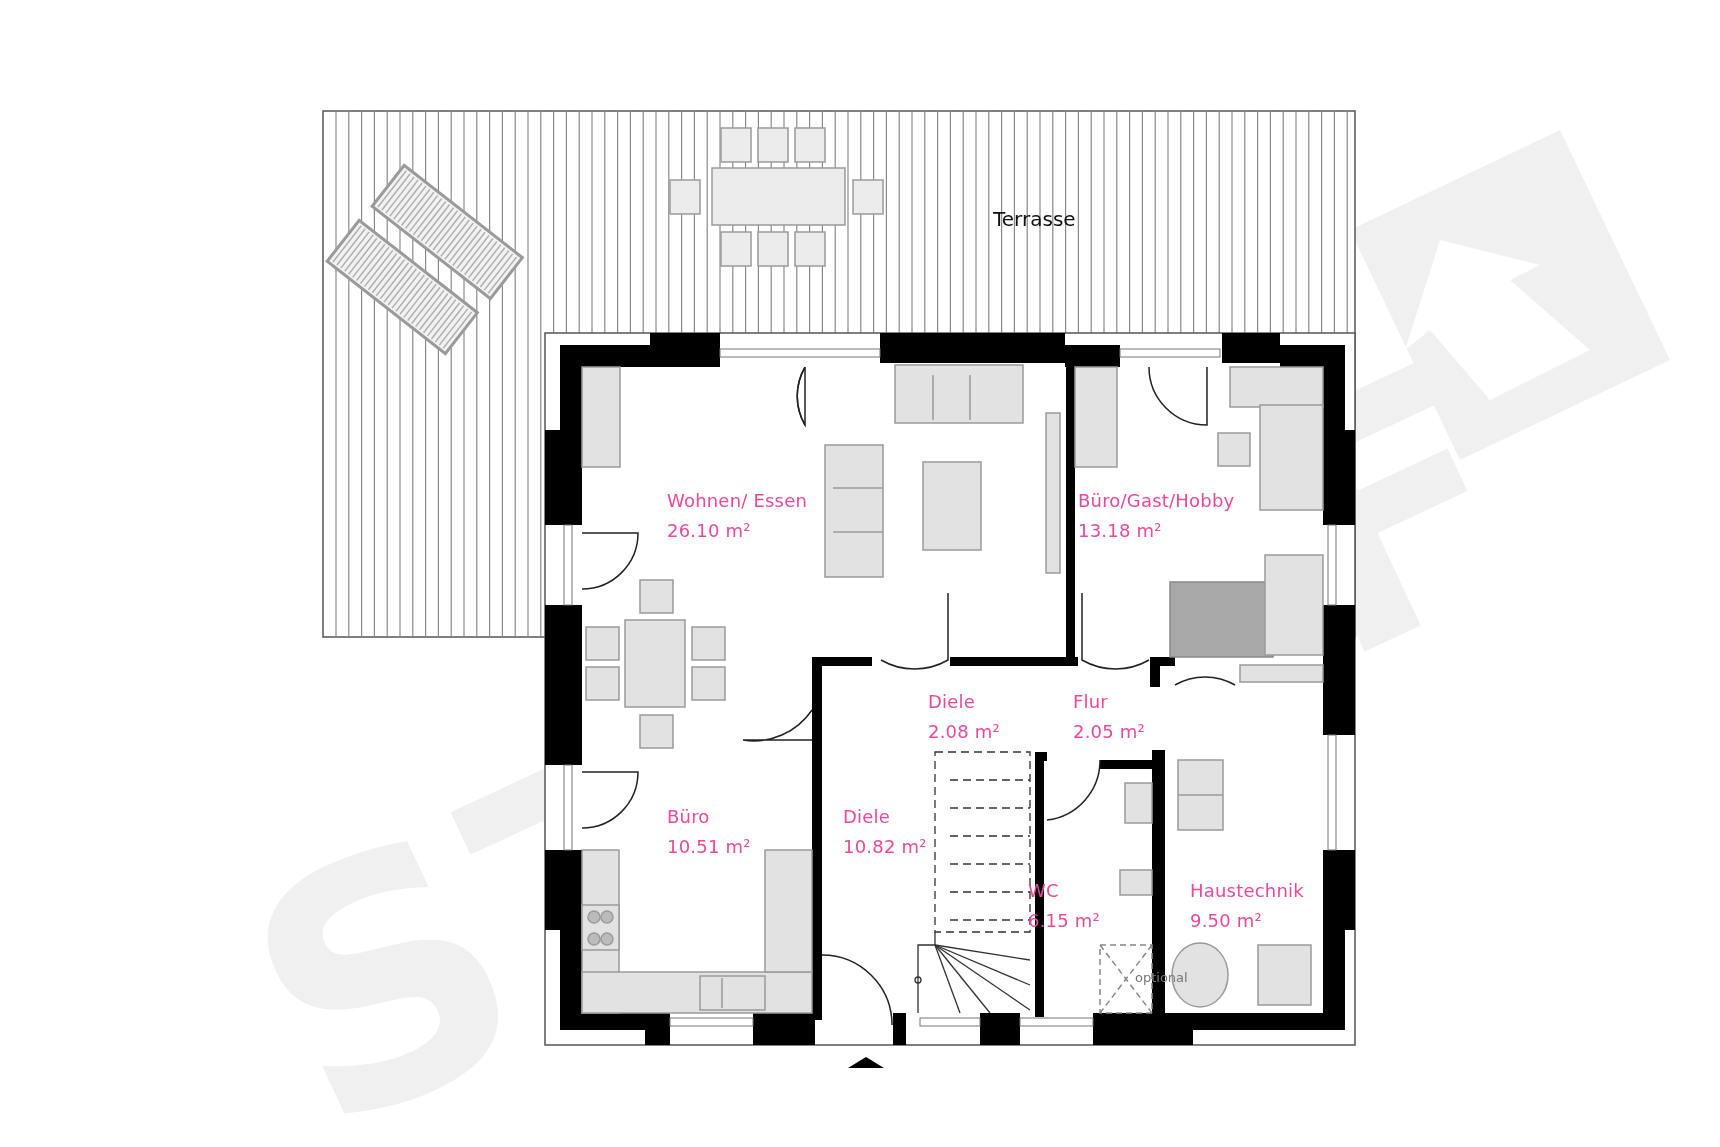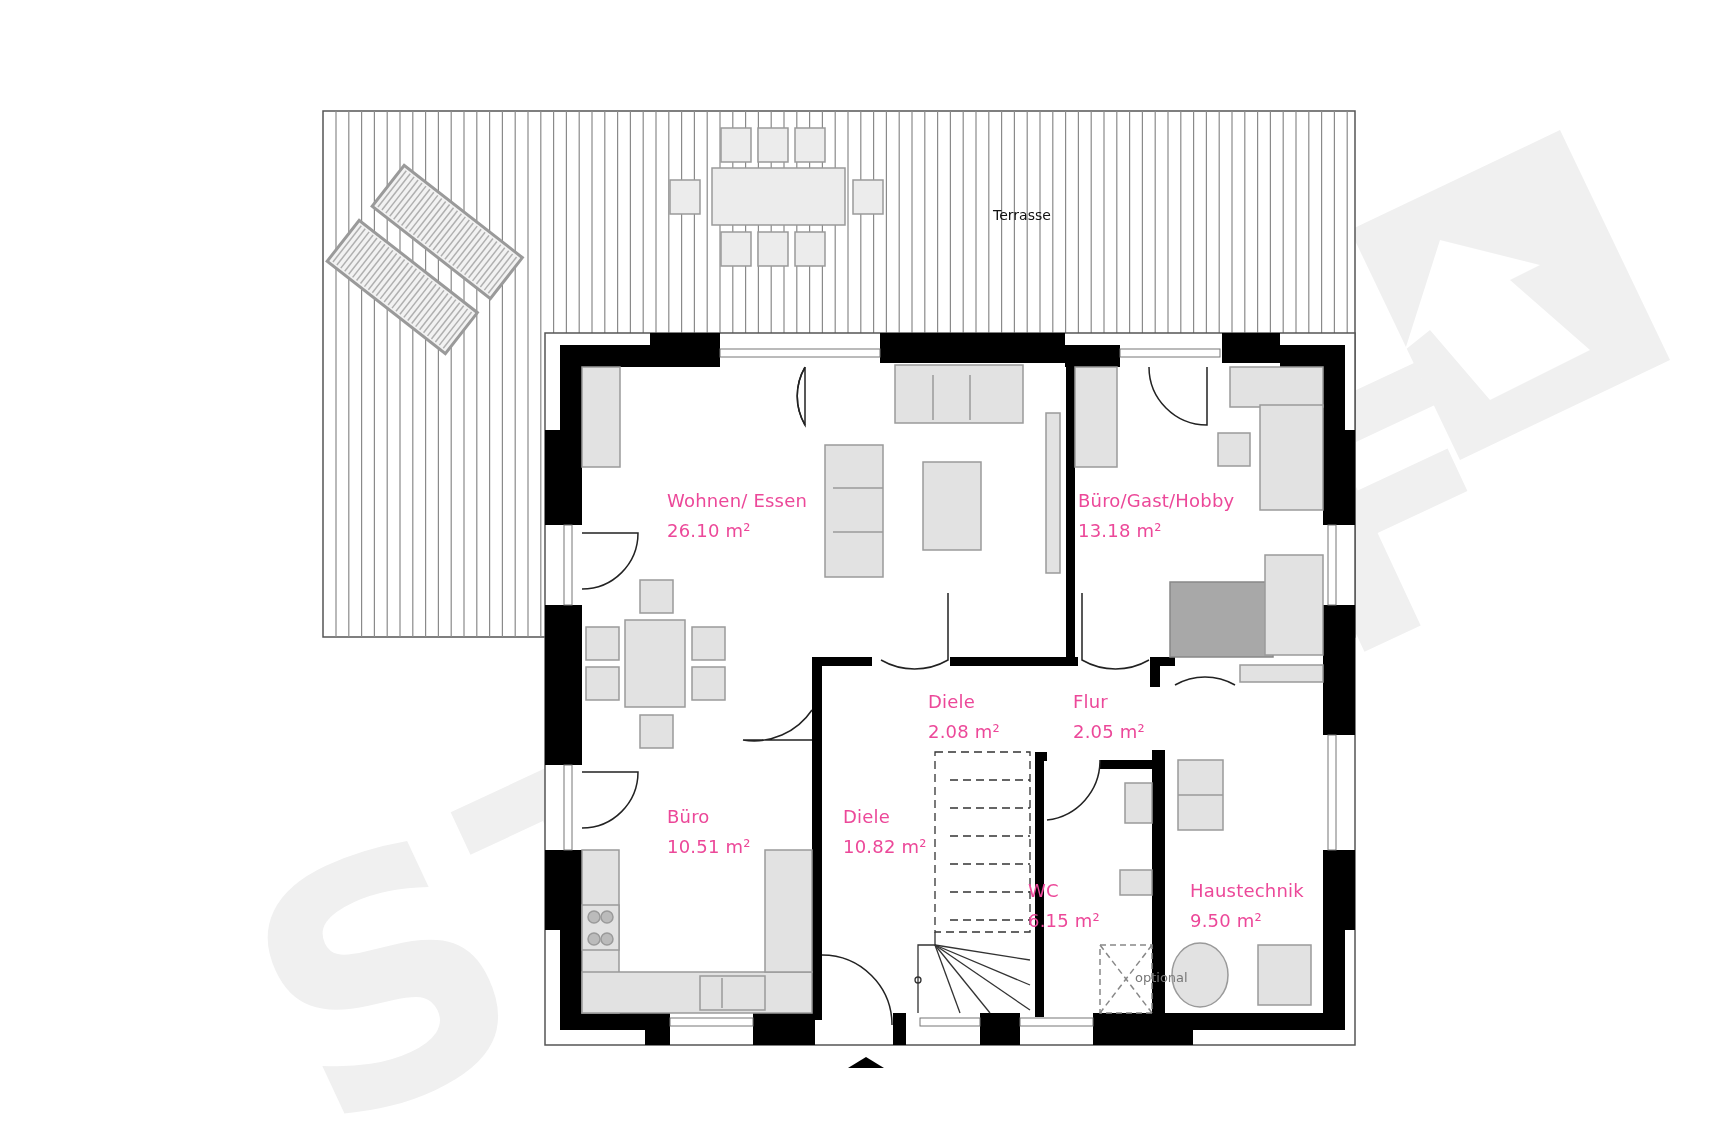--- a/index.html
+++ b/index.html
@@ -1,20 +1,20 @@
 <!DOCTYPE html>
 <html><head>
 <meta charset="utf-8">
 <style>
   html, body { margin:0; padding:0; background:#ffffff; }
   body { width:1720px; height:1147px; position:relative; overflow:hidden; font-family:"DejaVu Sans", sans-serif; }
   #plan { position:absolute; left:0; top:0; width:1720px; height:1147px; }
   .lbl { position:absolute; font-size:18px; line-height:30px; color:#ec4899; white-space:nowrap; letter-spacing:0.2px; }
   .lbl span { display:block; }
-  .terrace-lbl { position:absolute; font-size:14px; color:#111; }
+  .terrace-lbl { position:absolute; font-size:20px; color:#111; }
   .opt-lbl { position:absolute; font-size:13px; color:#777;margin-left:40px; }
 </style>
 </head>
 <body>
 
 <svg id="plan" viewBox="0 0 1720 1147" xmlns="http://www.w3.org/2000/svg">
 
   <g fill="#f0f0f0">
     <g transform="rotate(-25 860 600)">
       <text x="150" y="860" font-family="DejaVu Sans, sans-serif" font-weight="bold" font-size="330" fill="#f0f0f0" letter-spacing="10">STREIF</text>

